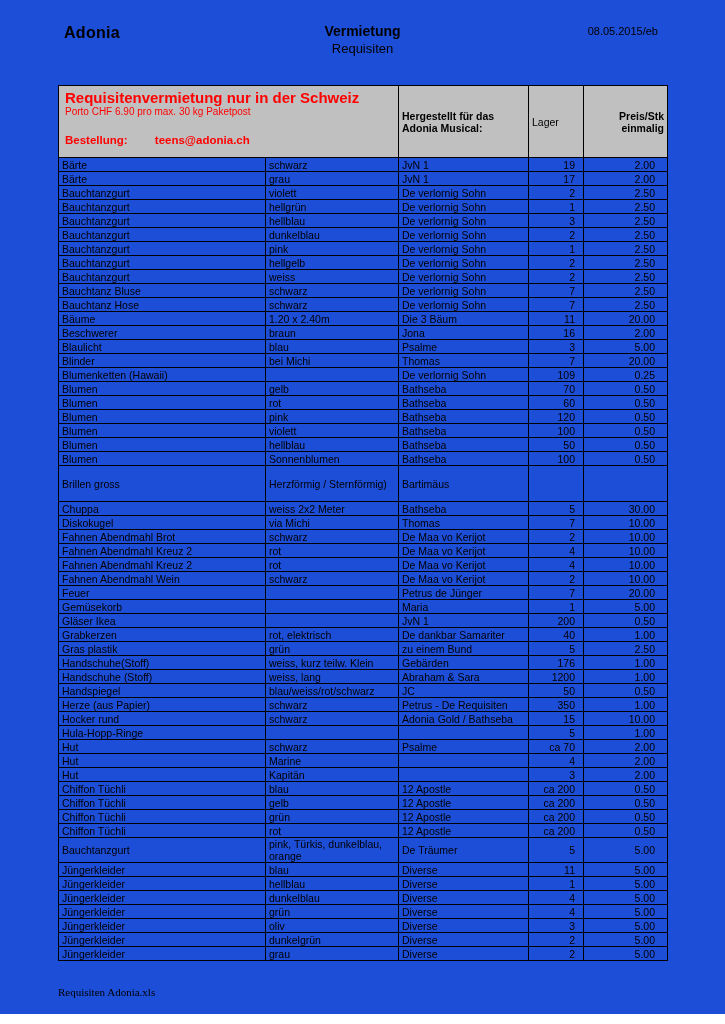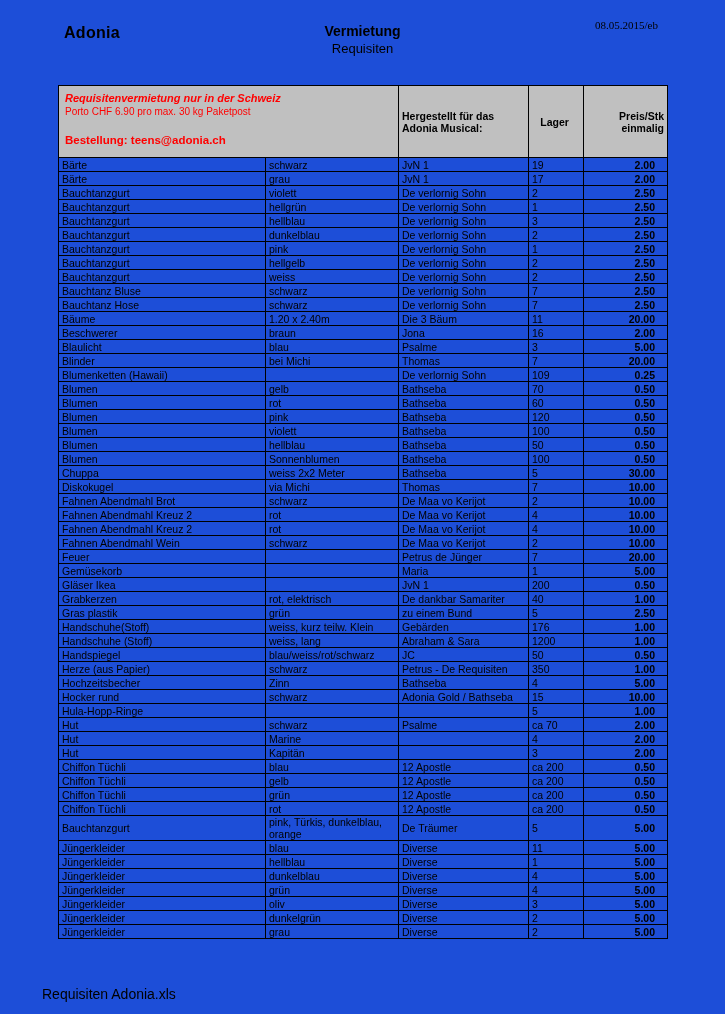--- a/index.html
+++ b/index.html
@@ -19,47 +19,47 @@
   }
   .title {
     position: absolute; left: 0; right: 0; top: 23px;
     text-align: center; font-weight: bold; font-size: 14px;
   }
   .subtitle {
     position: absolute; left: 0; right: 0; top: 41px;
     text-align: center; font-size: 13px;
   }
   .date {
-    position: absolute; right: 67px; top: 19px; font-size: 11px; font-family: Liberation Serif, serif;
+    position: absolute; right: 67px; top: 25px; font-size: 11px;
   }
   .req-table {
     position: absolute; left: 58px; top: 85px;
     border-collapse: collapse; table-layout: fixed; width: 609px;
   }
   .req-table td {
     border: 1px solid #000;
     font-size: 10.5px; line-height: 12px;
     padding: 0 3px; vertical-align: middle; overflow: hidden;
     word-wrap: break-word;
   }
   .req-table tbody td { height: 14px; }
   .req-table tr.row-tall td { height: 36px; }
-  .c-lager { text-align: left; padding-right: 8px !important; }
-  .c-preis { text-align: right; padding-right: 12px !important; font-weight: bold; }
+  .c-lager { text-align: right; padding-right: 8px !important; }
+  .c-preis { text-align: right; padding-right: 12px !important; font-weight: normal; }
   .head-row td { background: #c0c0c0; height: 72px; }
   .info-cell { vertical-align: top !important; padding: 5px 6px !important; }
   .red { color: #ff0000; }
-  .info-l1 { font-weight: bold; font-size: 11px; line-height: 14px; font-style: italic; }
+  .info-l1 { font-weight: bold; font-size: 15px; line-height: 14px; }
   .info-l2 { font-size: 10px; line-height: 14px; }
   .info-l3 { font-weight: bold; font-size: 11.5px; line-height: 14px; margin-top: 14px; }
-  .email-link { color: #ff0000; text-decoration: none; cursor: pointer; }
+  .email-link { color: #ff0000; text-decoration: none; cursor: pointer; margin-left: 24px; }
   .h-musical { font-weight: bold; font-size: 11px; line-height: 13px; }
-  .h-lager { font-weight: bold; font-size: 11px; text-align: center; padding-right: 6px !important; }
+  .h-lager { font-weight: normal; font-size: 11px; text-align: left; padding-right: 6px !important; }
   .h-preis { font-weight: bold; font-size: 11px; text-align: right; white-space: pre-line; line-height: 13px; }
-  .page-footer { position: absolute; left: 42px; top: 986px; font-size: 14px; }
+  .page-footer { position: absolute; left: 58px; top: 986px; font-size: 11px; font-family: Liberation Serif, serif; }
 </style>
 </head>
 <body>
 
 <div class="page">
 
   <div class="brand">Adonia</div>
   <div class="title">Vermietung</div>
   <div class="subtitle">Requisiten</div>
   <div class="date">08.05.2015/eb</div>
@@ -233,20 +233,27 @@
           <td class="c-lager">50</td>
           <td class="c-preis">0.50</td>
         </tr>
         <tr>
           <td class="c-item">Blumen</td>
           <td class="c-desc">Sonnenblumen</td>
           <td class="c-musical">Bathseba</td>
           <td class="c-lager">100</td>
           <td class="c-preis">0.50</td>
         </tr>
+        <tr class="row-tall">
+          <td class="c-item">Brillen gross</td>
+          <td class="c-desc">Herzförmig / Sternförmig)</td>
+          <td class="c-musical">Bartimäus</td>
+          <td class="c-lager"></td>
+          <td class="c-preis"></td>
+        </tr>
         <tr>
           <td class="c-item">Chuppa</td>
           <td class="c-desc">weiss 2x2 Meter</td>
           <td class="c-musical">Bathseba</td>
           <td class="c-lager">5</td>
           <td class="c-preis">30.00</td>
         </tr>
         <tr>
           <td class="c-item">Diskokugel</td>
           <td class="c-desc">via Michi</td>
@@ -339,27 +346,20 @@
           <td class="c-preis">0.50</td>
         </tr>
         <tr>
           <td class="c-item">Herze (aus Papier)</td>
           <td class="c-desc">schwarz</td>
           <td class="c-musical">Petrus - De Requisiten</td>
           <td class="c-lager">350</td>
           <td class="c-preis">1.00</td>
         </tr>
         <tr>
-          <td class="c-item">Hochzeitsbecher</td>
-          <td class="c-desc">Zinn</td>
-          <td class="c-musical">Bathseba</td>
-          <td class="c-lager">4</td>
-          <td class="c-preis">5.00</td>
-        </tr>
-        <tr>
           <td class="c-item">Hocker rund</td>
           <td class="c-desc">schwarz</td>
           <td class="c-musical">Adonia Gold / Bathseba</td>
           <td class="c-lager">15</td>
           <td class="c-preis">10.00</td>
         </tr>
         <tr>
           <td class="c-item">Hula-Hopp-Ringe</td>
           <td class="c-desc"></td>
           <td class="c-musical"></td>

